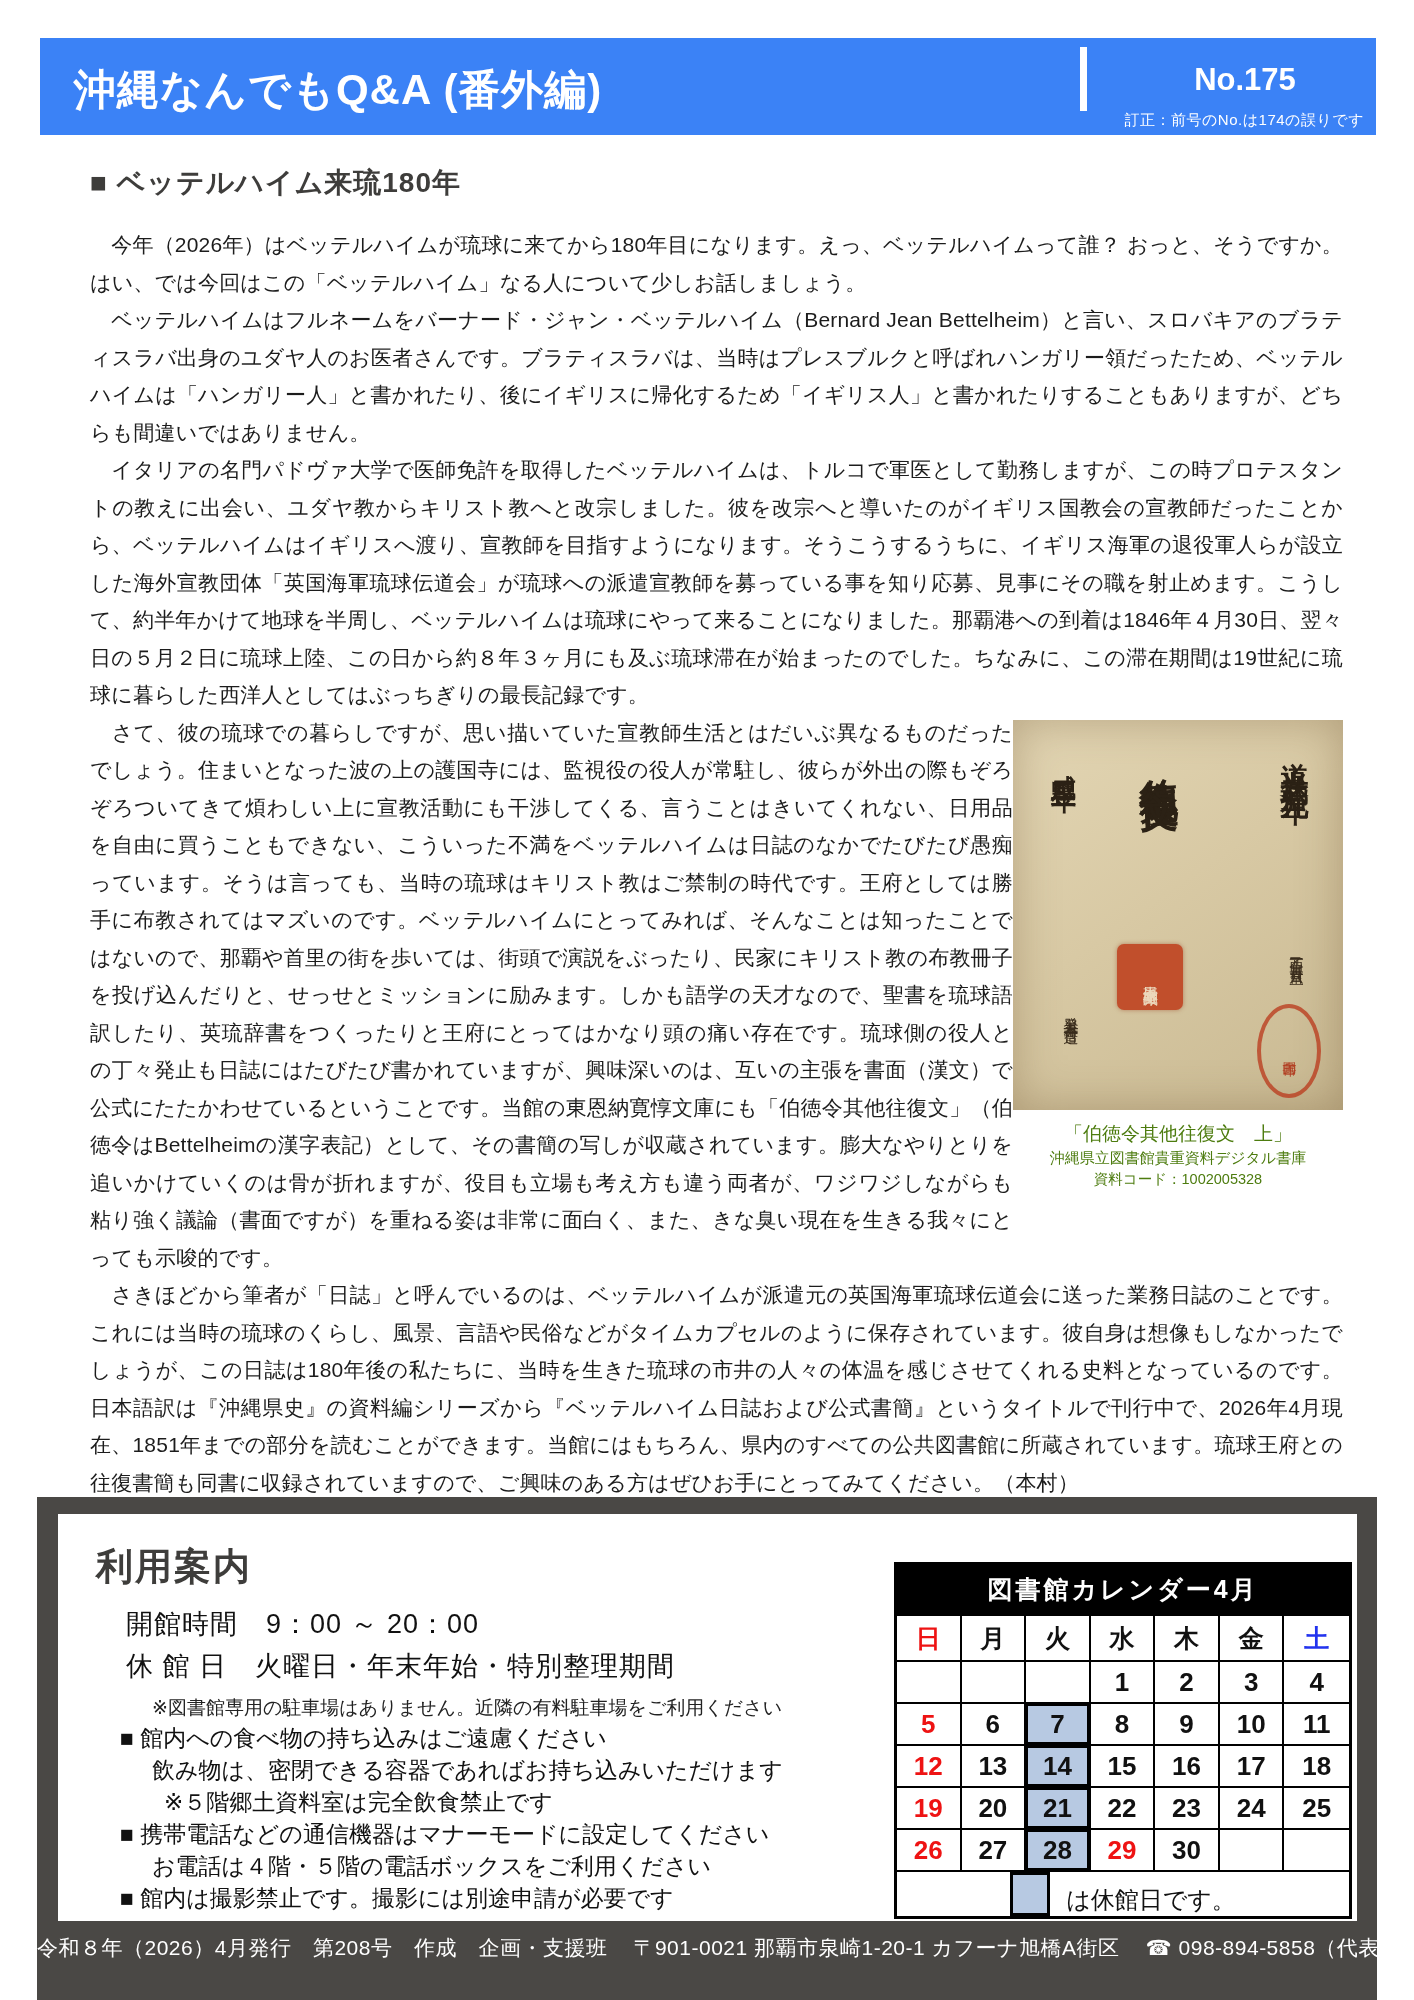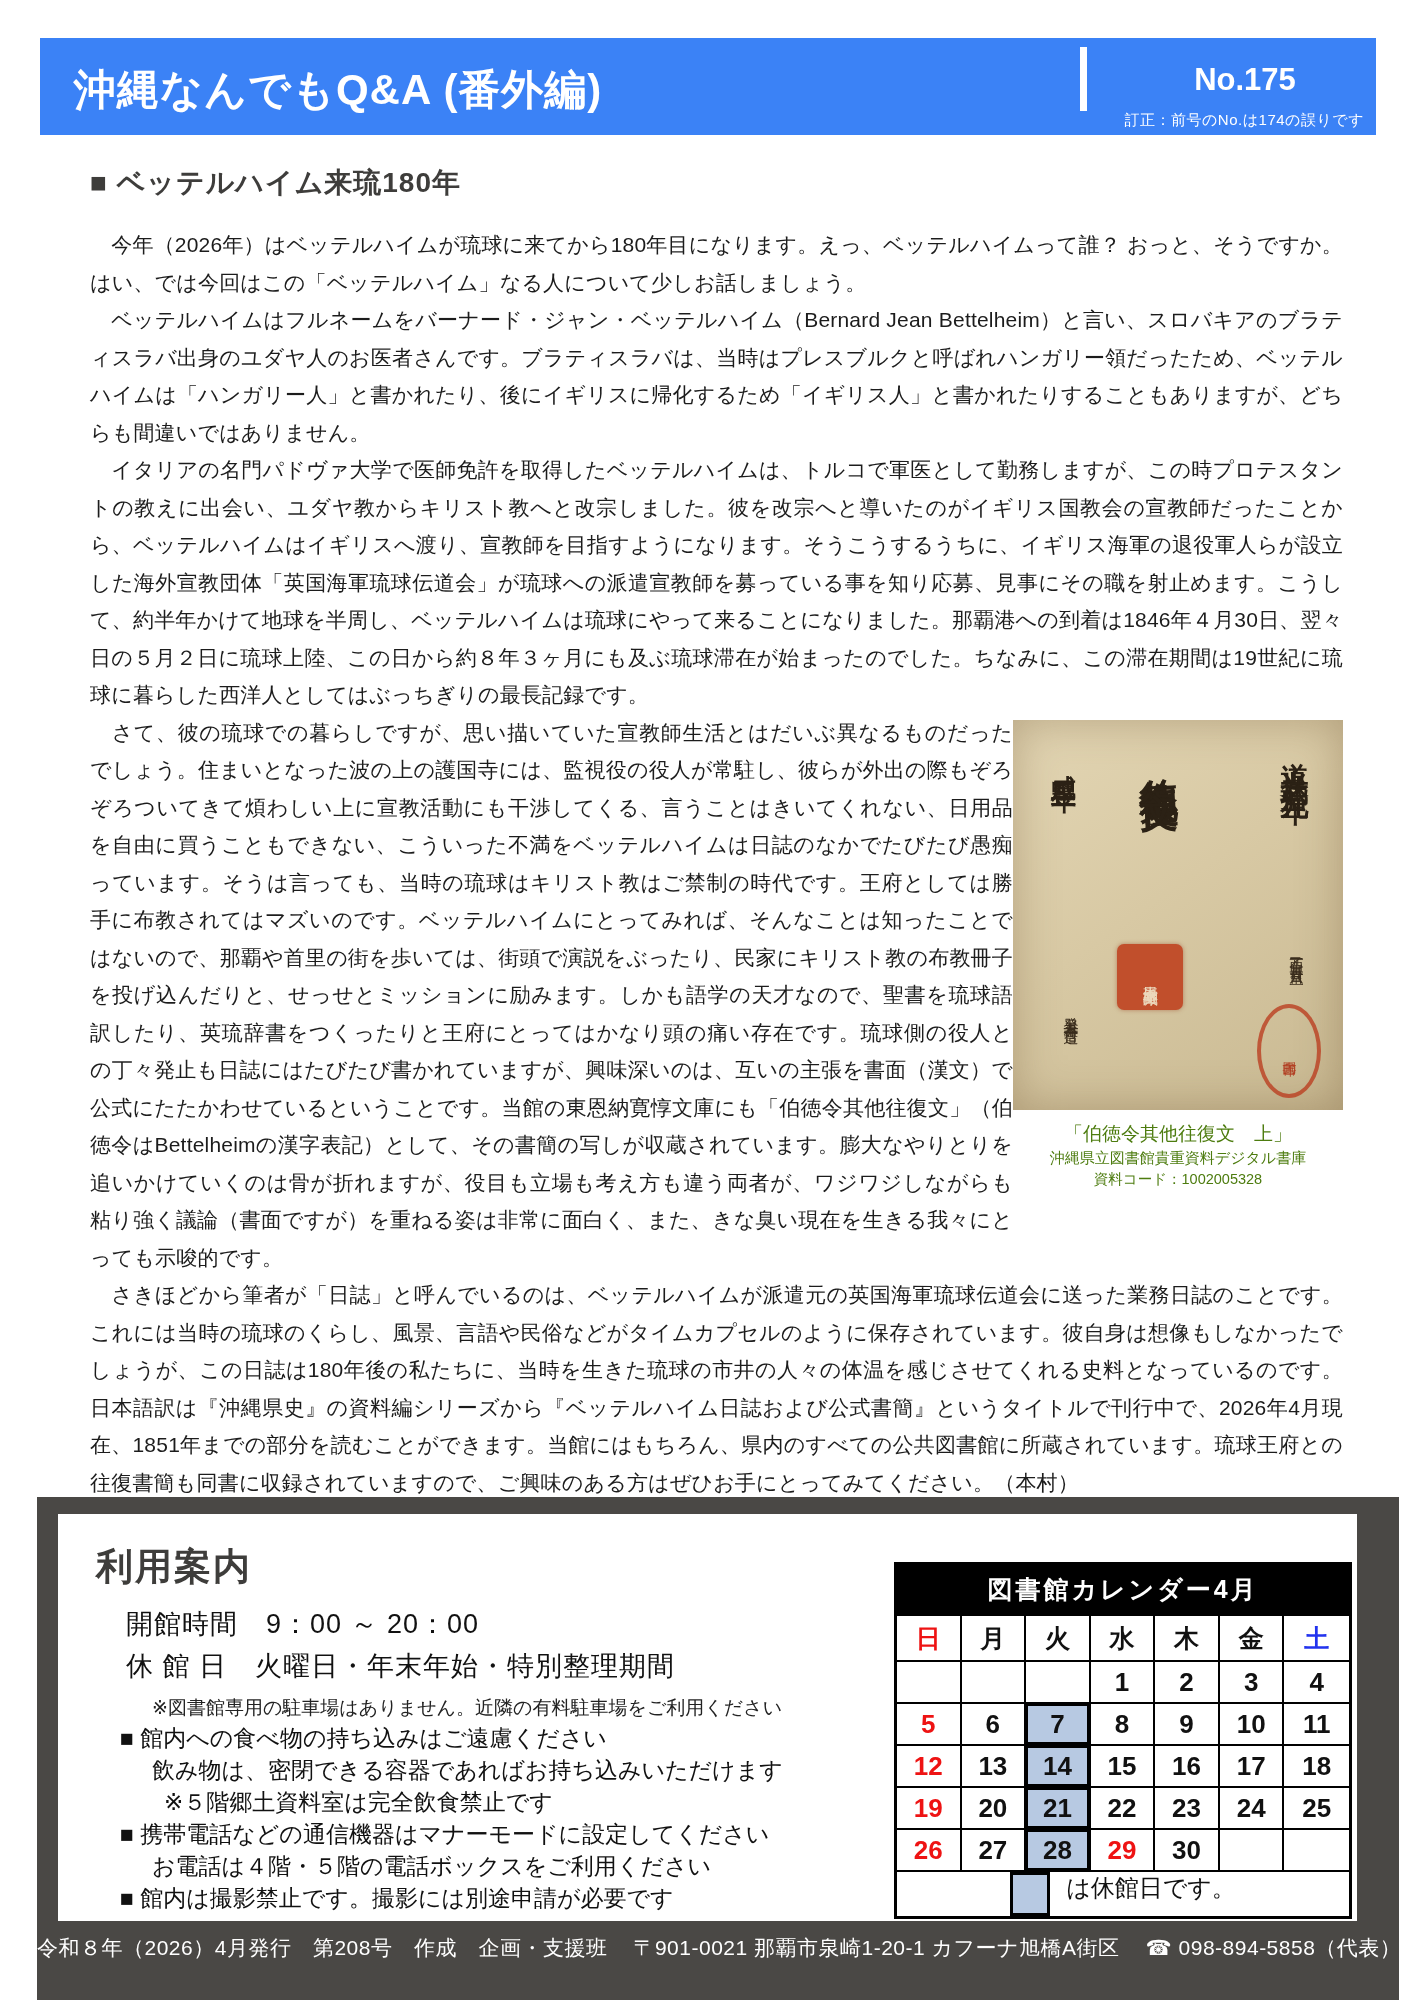--- a/index.html
+++ b/index.html
@@ -43,21 +43,21 @@
   .cap1{font-size:19px;line-height:27px;}
   .cap2{font-size:15px;line-height:22px;}
   .cap3{font-size:14.5px;line-height:21px;}
 
   
   .references{margin-top:18px;}
   .ref-heading{font-size:21px;font-weight:bold;margin:0 0 8px 0;}
   .ref-item{font-size:17px;line-height:28px;margin-left:12px;}
 
   
-  .bottom-section{position:absolute;left:37px;top:1497px;width:1340px;height:503px;background:#4a4845;padding-left:22px;}
+  .bottom-section{position:absolute;left:37px;top:1497px;width:1340px;height:503px;background:#4a4845;}
   .info-box{position:absolute;left:21px;top:17px;width:1299px;height:407px;background:#fff;}
   .info-title{position:absolute;left:38px;top:28px;font-size:37px;font-weight:bold;color:#3e3d3b;letter-spacing:2px;}
   .info-hours{position:absolute;left:68px;top:92px;font-size:27px;letter-spacing:1px;color:#111;}
   .info-closed{position:absolute;left:68px;top:134px;font-size:27px;letter-spacing:1px;color:#111;}
   .parking-note{position:absolute;left:94px;top:181px;font-size:19px;font-weight:normal;color:#222;}
   .usage-rules{position:absolute;left:62px;top:208px;font-size:23px;line-height:32px;color:#111;}
   .rule.sub{margin-left:32px;}
   .rule.note{margin-left:44px;}
 
   
@@ -65,21 +65,21 @@
   .cal-title{height:48px;background:#000000;color:#fff;display:flex;align-items:center;justify-content:center;
              font-size:25px;font-weight:bold;letter-spacing:3px;border-bottom:3px solid #000;}
   .cal-days,.cal-grid{display:grid;grid-template-columns:repeat(7,1fr);}
   .cal-cell{display:flex;align-items:center;justify-content:center;border-right:2px solid #000;border-bottom:2px solid #000;}
   .cal-cell:nth-child(7n){border-right:none;}
   .cal-day{height:44px;font-size:25px;font-weight:bold;color:#111;}
   .cal-num{height:40px;font-size:26px;font-weight:bold;color:#111;}
   .red{color:#ee1313;}
   .blue{color:#2233ee;}
   .closed{background:#b7c9e2;box-shadow:inset 0 0 0 2px #000;}
-  .cal-legend{height:44px;display:flex;align-items:flex-start;justify-content:center;}
+  .cal-legend{height:44px;display:flex;align-items:flex-end;justify-content:center;}
   .legend-swatch{width:34px;height:38px;background:#b7c9e2;border:3px solid #000;margin-right:16px;}
   .legend-label{font-size:24px;color:#111;}
 
   .footer-line{position:absolute;left:0;right:0;top:437px;text-align:center;color:#fff;font-size:21px;letter-spacing:0.5px;white-space:nowrap;}
   .footer-line .sep{display:inline-block;width:26px;}
 </style>
 </head>
 <body>
 
 <div class="page">

